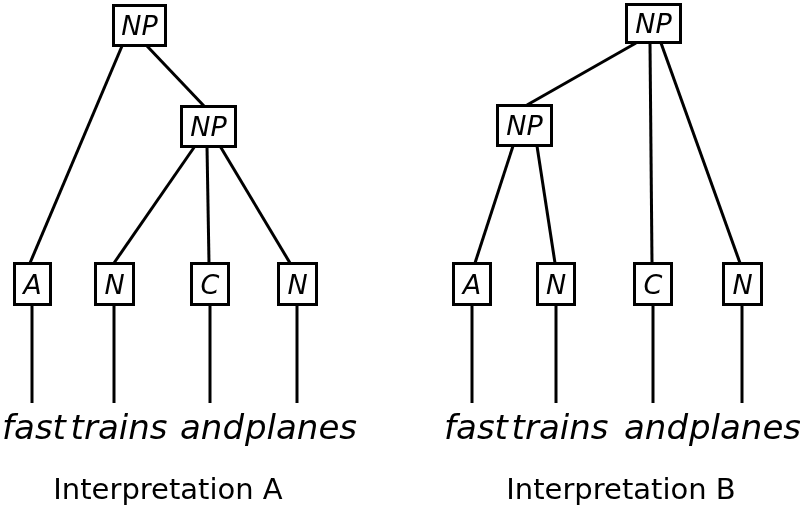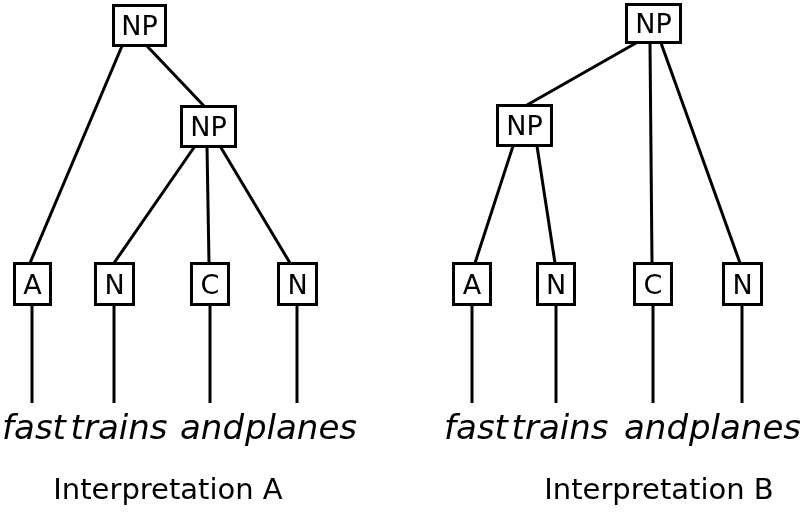--- a/index.html
+++ b/index.html
@@ -22,20 +22,21 @@
     position: absolute;
     box-sizing: border-box;
     border: 3px solid #000000;
     background: #ffffff;
     display: flex;
     align-items: center;
     justify-content: center;
     font-size: 27px;
     line-height: 1;
     color: #000000;
+    font-style: italic;
   }
   .word {
     position: absolute;
     transform: translateX(-50%);
     font-style: italic;
     font-size: 34px;
     white-space: nowrap;
     color: #000000;
   }
   .caption {
@@ -97,15 +98,15 @@
   <div class="node" style="left:452px; top:262px; width:40px; height:44px;">A</div>
   <div class="node" style="left:536px; top:262px; width:40px; height:44px;">N</div>
   <div class="node" style="left:633px; top:262px; width:40px; height:44px;">C</div>
   <div class="node" style="left:722px; top:262px; width:41px; height:44px;">N</div>
 
   <div class="word" style="left:476px; top:407px;">fast</div>
   <div class="word" style="left:560px; top:407px;">trains</div>
   <div class="word" style="left:656px; top:407px;">and</div>
   <div class="word" style="left:745px; top:407px;">planes</div>
 
-  <div class="caption" style="left:621px; top:472px;margin-left:38px;">Interpretation B</div>
+  <div class="caption" style="left:621px; top:472px;">Interpretation B</div>
 
 </div>
 
 </body></html>

